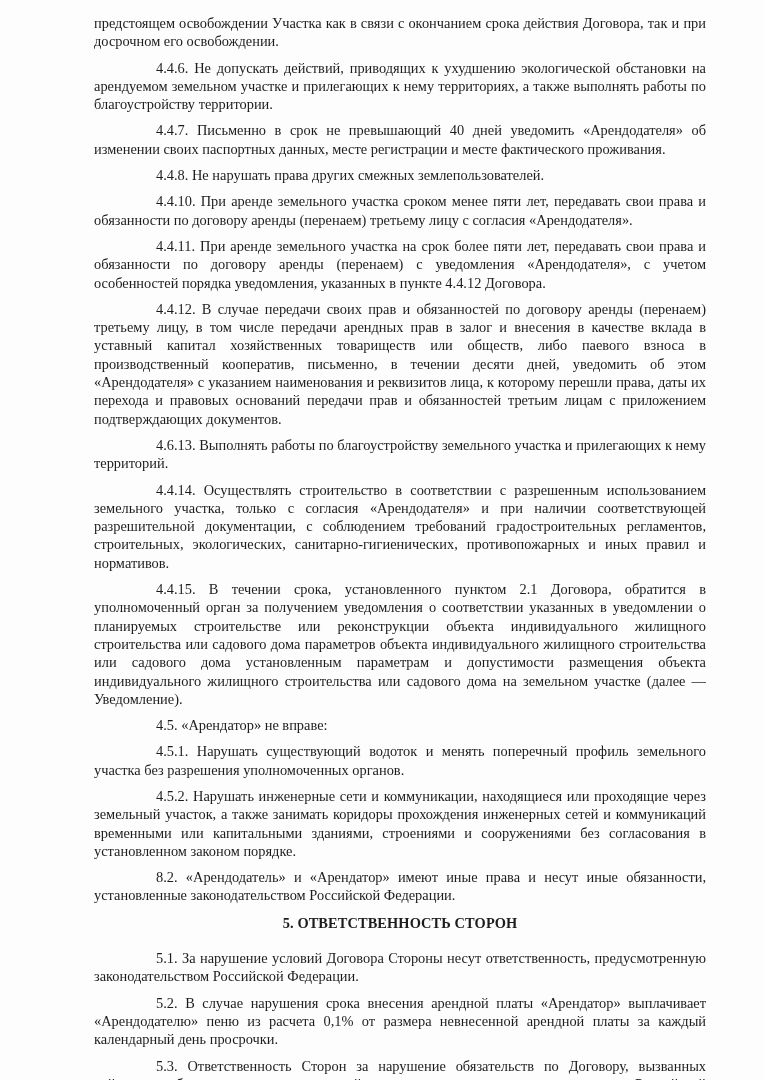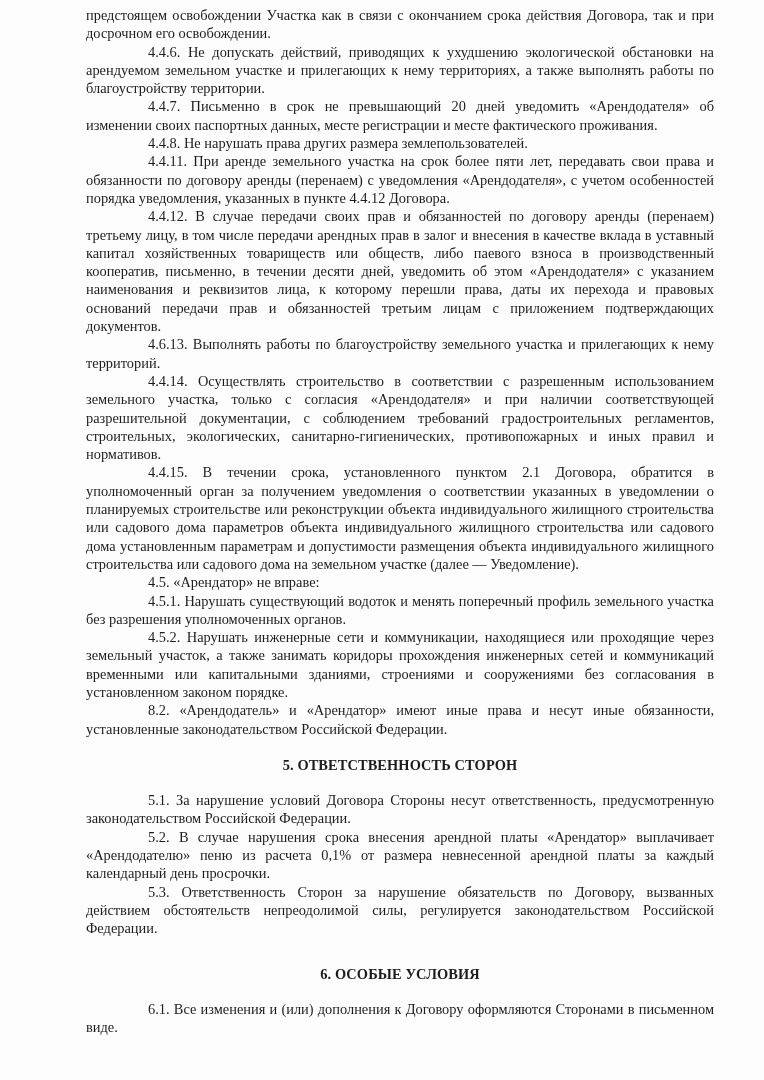--- a/index.html
+++ b/index.html
@@ -6,38 +6,39 @@
   body {
     width: 764px; height: 1080px; overflow: hidden;
     background: #fdfdfd;
     font-family: "Liberation Serif", "DejaVu Serif", serif;
     color: #1c1c1c;
   }
   .page {
     position: absolute; left: 86px; top: 6px; width: 628px;
     font-size: 14.4px; line-height: 18.3px;
   }
-  p { margin: 0; text-align: justify; }
+  p { margin: 8px; text-align: justify; }
   p.ind { text-indent: 62px; }
   .b { font-weight: normal; }
   h2 {
     margin: 0; font-size: 14.4px; line-height: 18.3px; text-align: center;
     font-weight: bold; letter-spacing: 0.1px;
   }
-  .sec5 { margin-top: 18px; margin-bottom: 17px; }
+  .sec5 { margin-top: 9px; margin-bottom: 17px; }
   .sec6 { margin-top: 27px; margin-bottom: 17px; }
 </style>
 </head>
 <body>
 
 <div class="page">
   <p>предстоящем освобождении Участка как в связи с окончанием срока действия Договора, так и при досрочном его освобождении.</p>
   <p class="ind">4.4.6. Не допускать действий, приводящих к ухудшению экологической обстановки на арендуемом земельном участке и прилегающих к нему территориях, а также выполнять работы по благоустройству территории.</p>
-  <p class="ind">4.4.7. Письменно в  срок не превышающий 20 дней уведомить «Арендодателя» об изменении своих паспортных данных, месте регистрации и месте фактического проживания.</p>
-  <p class="ind">4.4.8. Не нарушать права других размера землепользователей.</p>
+  <p class="ind">4.4.7. Письменно в  срок не превышающий 40 дней уведомить «Арендодателя» об изменении своих паспортных данных, месте регистрации и месте фактического проживания.</p>
+  <p class="ind">4.4.8. Не нарушать права других смежных землепользователей.</p>
+  <p class="ind">4.4.10. При аренде земельного участка  сроком менее пяти лет, передавать свои права и обязанности по договору аренды (перенаем) третьему лицу с согласия «Арендодателя».</p>
   <p class="ind">4.4.11. При аренде земельного участка на срок более пяти лет, передавать свои права и обязанности по договору аренды (перенаем) с уведомления «Арендодателя», с учетом особенностей порядка уведомления, указанных в пункте 4.4.12 Договора.</p>
   <p class="ind">4.4.12. В случае передачи своих прав и обязанностей по договору аренды (перенаем) третьему лицу, в том числе передачи арендных прав в залог и внесения в качестве вклада в уставный капитал хозяйственных товариществ или обществ, либо паевого взноса в производственный кооператив, письменно, в течении десяти дней, уведомить об этом «Арендодателя» с указанием наименования и реквизитов лица, к которому перешли права, даты их перехода и правовых оснований передачи прав и обязанностей третьим лицам с приложением подтверждающих документов.</p>
   <p class="ind">4.6.13. Выполнять работы по благоустройству земельного участка и прилегающих к нему территорий.</p>
   <p class="ind">4.4.14. Осуществлять строительство в соответствии с разрешенным использованием земельного участка, только с согласия «Арендодателя» и при наличии соответствующей разрешительной документации, с соблюдением требований градостроительных регламентов, строительных, экологических, санитарно-гигиенических, противопожарных и иных правил и нормативов.</p>
   <p class="ind">4.4.15. В течении срока, установленного пунктом 2.1 Договора, обратится в уполномоченный орган за получением  уведомления о соответствии указанных в уведомлении о планируемых строительстве или реконструкции объекта индивидуального жилищного строительства или садового дома параметров объекта индивидуального жилищного строительства или садового дома установленным параметрам и допустимости размещения объекта индивидуального жилищного строительства или садового дома на земельном участке (далее — Уведомление).</p>
 
   <p class="ind b">4.5. «Арендатор» не вправе:</p>
   <p class="ind">4.5.1. Нарушать существующий водоток и менять поперечный профиль земельного участка без разрешения уполномоченных органов.</p>
   <p class="ind">4.5.2. Нарушать инженерные сети и коммуникации, находящиеся или проходящие через земельный участок, а также занимать коридоры прохождения инженерных сетей и коммуникаций временными или капитальными зданиями, строениями и сооружениями без согласования в установленном законом порядке.</p>
   <p class="ind"><span class="b">8.2.</span><span> «Арендодатель» и «Арендатор» имеют иные права и несут иные обязанности, установленные законодательством Российской Федерации.</span></p>

